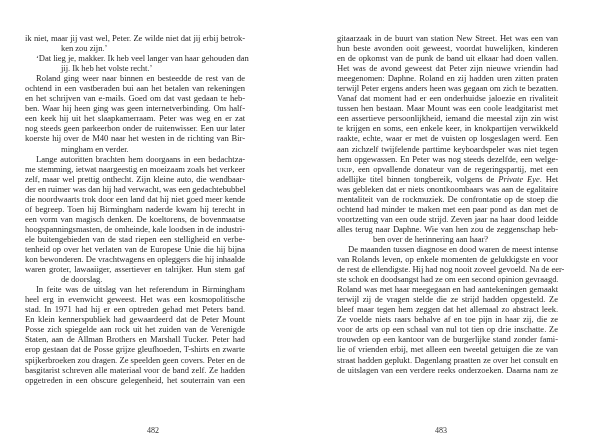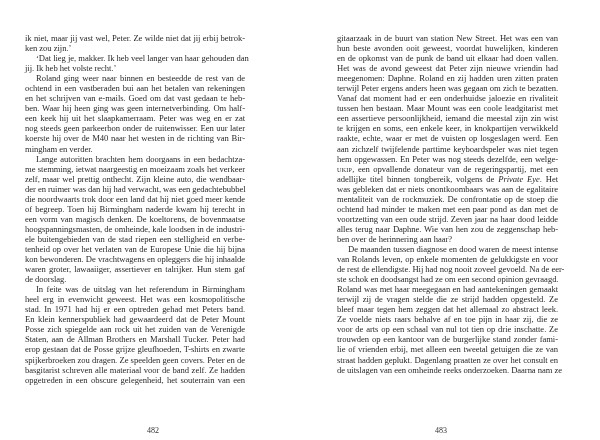--- a/index.html
+++ b/index.html
@@ -43,20 +43,21 @@
   .line {
     display: block;
     white-space: nowrap;
     text-align: justify;
     text-align-last: justify;
     height: 10.05px;
     overflow: visible;
   }
   .line.last {
     text-align-last: left;
+    margin-left: 36px;
   }
   .line.indent {
     text-indent: 11px;
   }
   .folio {
     position: absolute;
     top: 426px;
     width: 100%;
     text-align: center;
     font-size: 8px;
@@ -139,17 +140,17 @@
         <span class="line">de rest de ellendigste. Hij had nog nooit zoveel gevoeld. Na de eer-</span>
         <span class="line">ste schok en doodsangst had ze om een second opinion gevraagd.</span>
         <span class="line">Roland was met haar meegegaan en had aantekeningen gemaakt</span>
         <span class="line">terwijl zij de vragen stelde die ze strijd hadden opgesteld. Ze</span>
         <span class="line">bleef maar tegen hem zeggen dat het allemaal zo abstract leek.</span>
         <span class="line">Ze voelde niets raars behalve af en toe pijn in haar zij, die ze</span>
         <span class="line">voor de arts op een schaal van nul tot tien op drie inschatte. Ze</span>
         <span class="line">trouwden op een kantoor van de burgerlijke stand zonder fami-</span>
         <span class="line">lie of vrienden erbij, met alleen een tweetal getuigen die ze van</span>
         <span class="line">straat hadden geplukt. Dagenlang praatten ze over het consult en</span>
-        <span class="line">de uitslagen van een omheinde reeks onderzoeken. Daarna nam ze</span>
+        <span class="line">de uitslagen van een verdere reeks onderzoeken. Daarna nam ze</span>
       </div>
     <div class="folio">483</div>
   </div>
 </div>
 
 </body></html>

